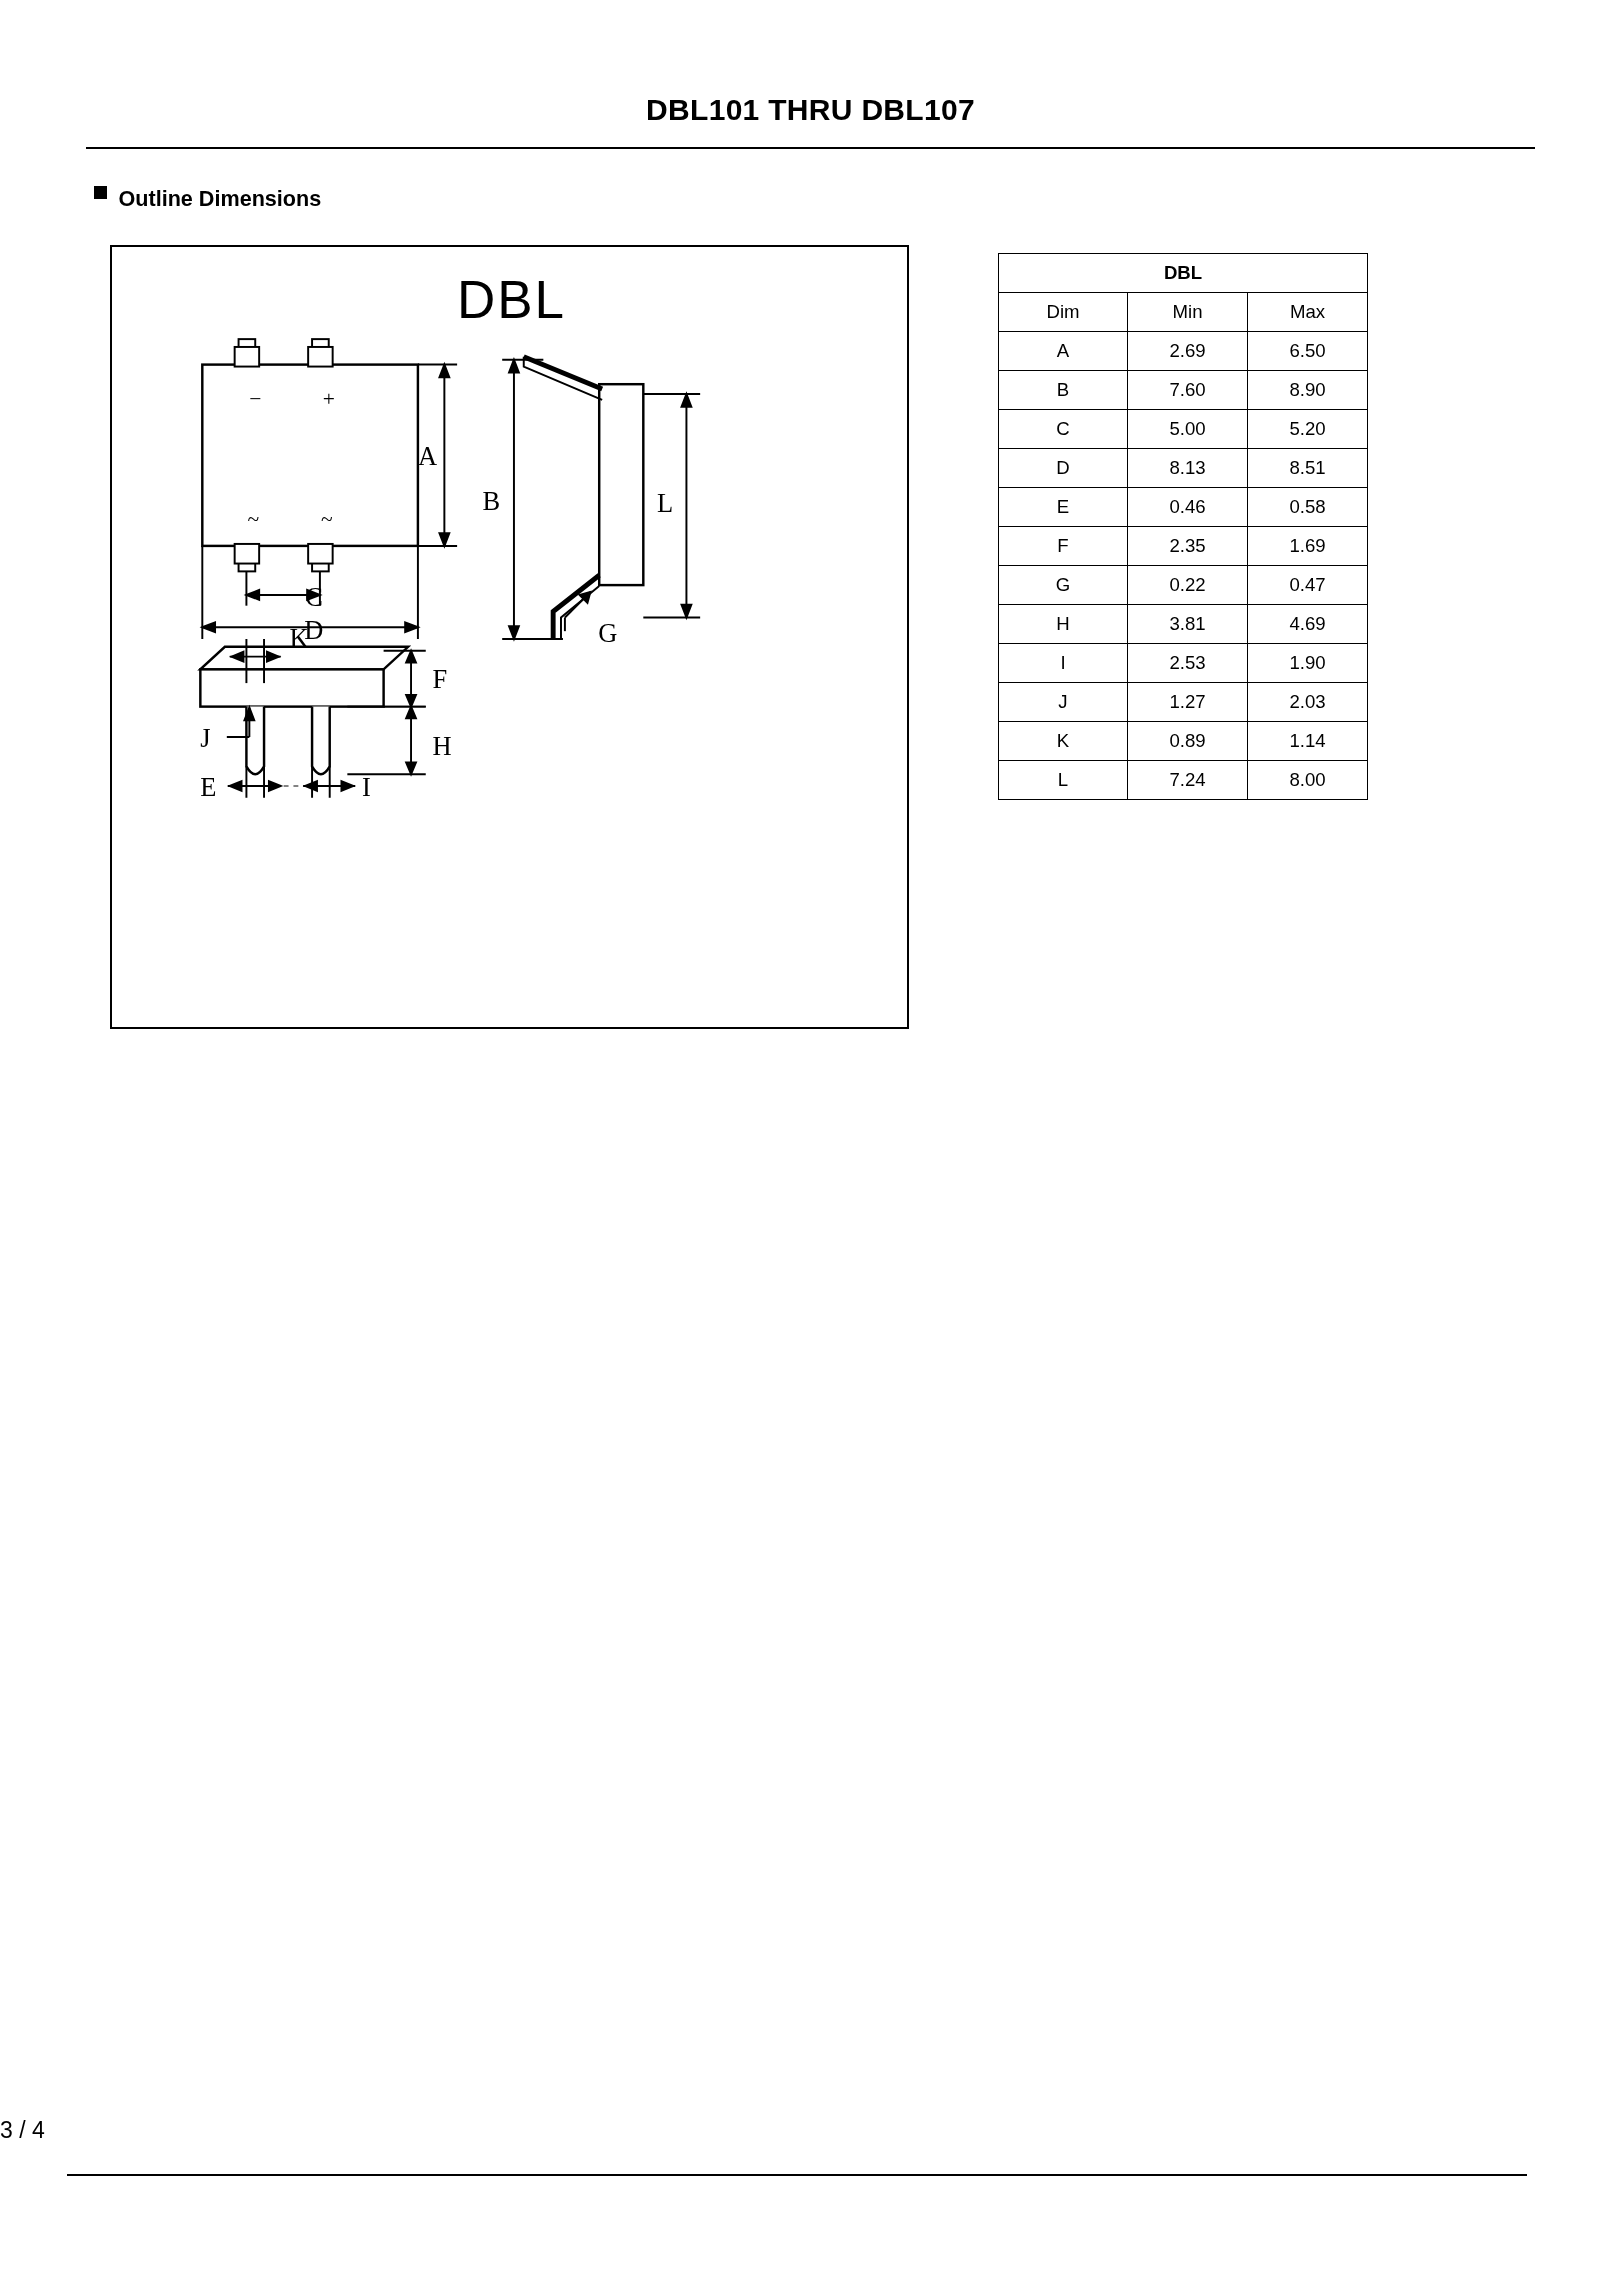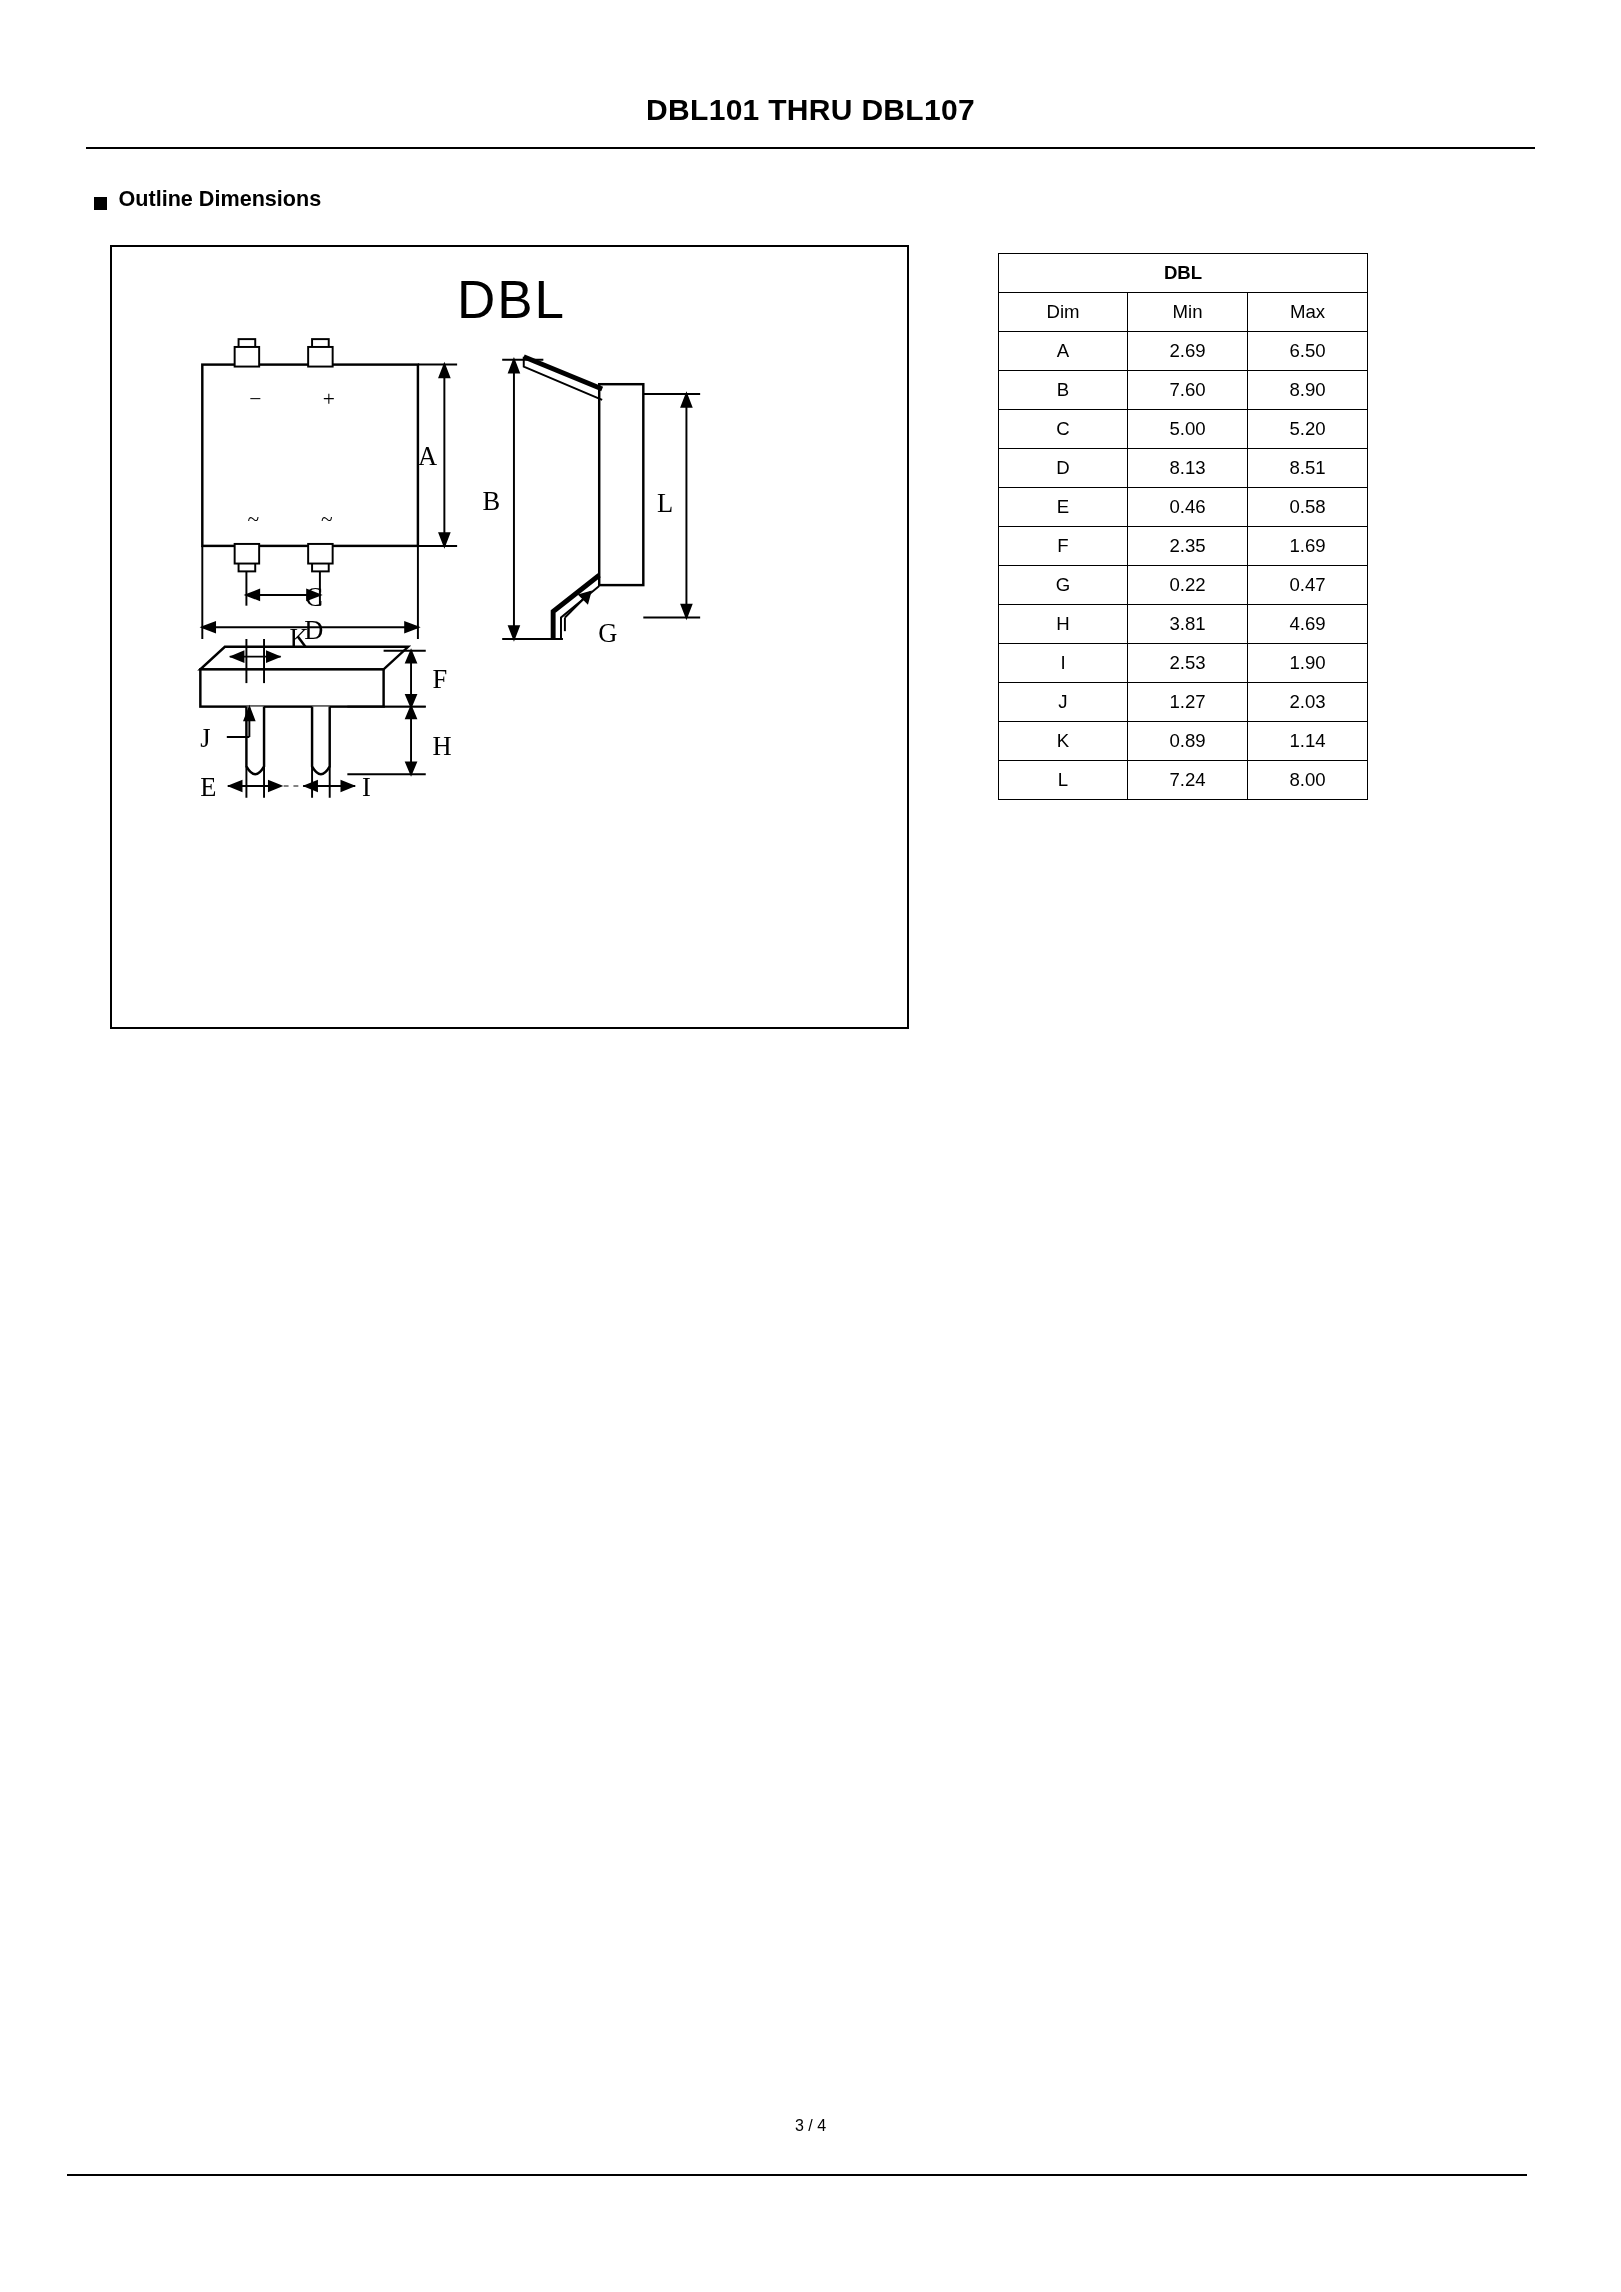--- a/index.html
+++ b/index.html
@@ -44,21 +44,21 @@
   }
 
   
   .section-heading {
     position: absolute;
     left: 94px;
     top: 186px;
     font-size: 21.6px;
     font-weight: bold;
     display: flex;
-    align-items: flex-end;
+    align-items: flex-start;
     gap: 11.8px;
   }
   .section-bullet {
     display: inline-block;
     width: 12.7px;
     height: 12.7px;
     background: #000;
     margin-bottom: 2px;
   }
 
@@ -118,22 +118,22 @@
   .dim-table col.c1 { width: 129px; }
   .dim-table col.c2 { width: 120px; }
   .dim-table col.c3 { width: 120px; }
 
   
   .page-number {
     position: absolute;
     left: 0;
     top: 2117px;
     width: 1621px;
-    text-align: center;
-    font-size: 16px;
+    text-align: left;
+    font-size: 23px;
   }
   .footer-rule {
     position: absolute;
     left: 67px;
     top: 2174px;
     width: 1460px;
     height: 2px;
     background: #000;
   }
 

